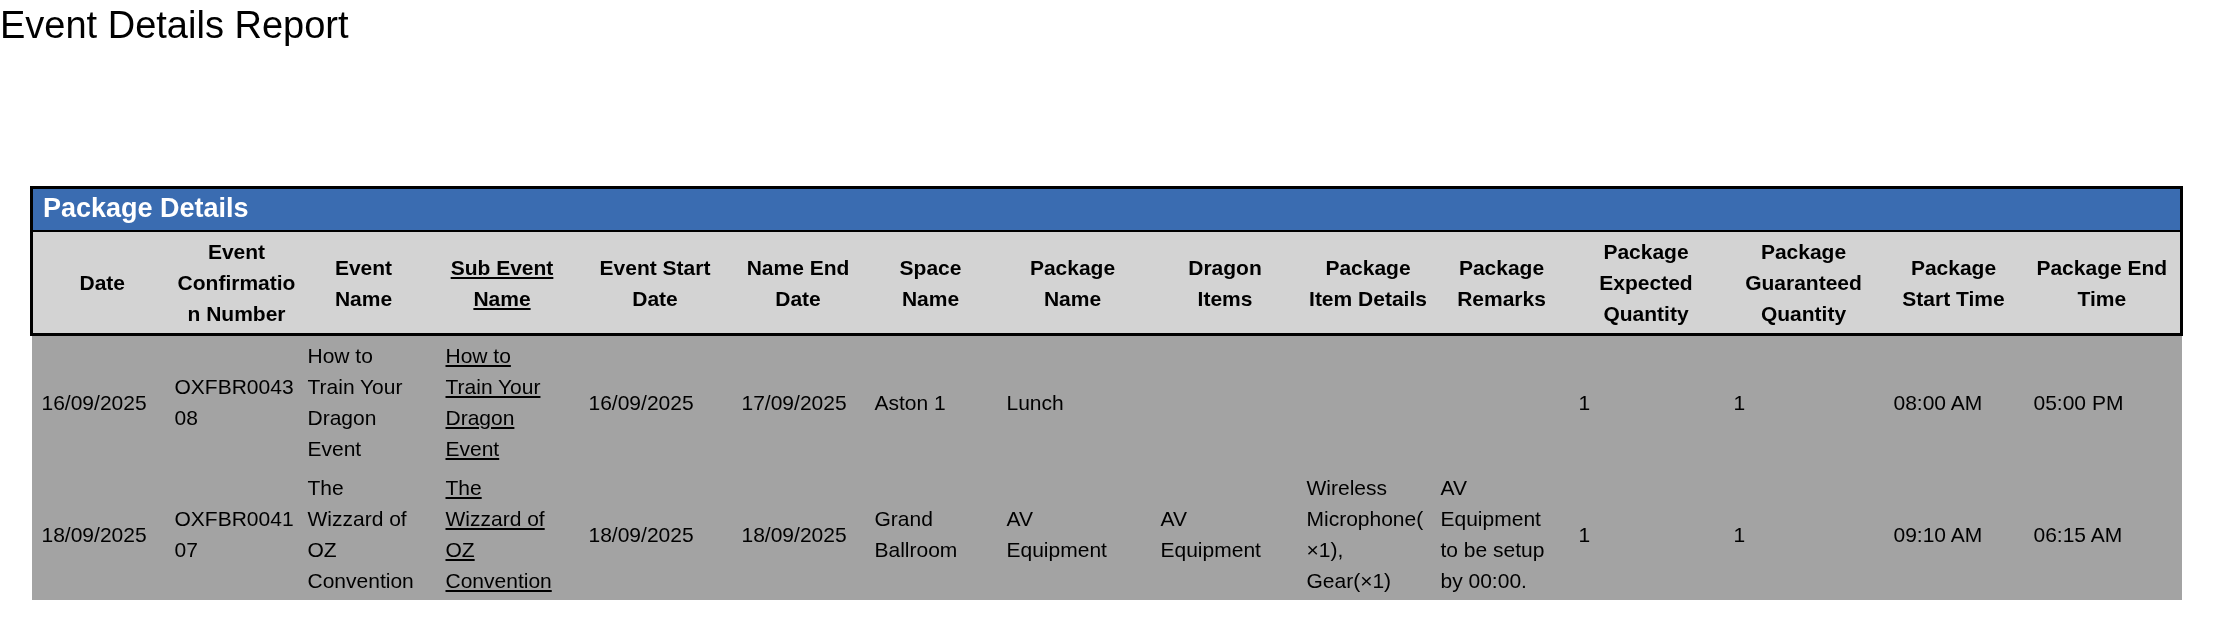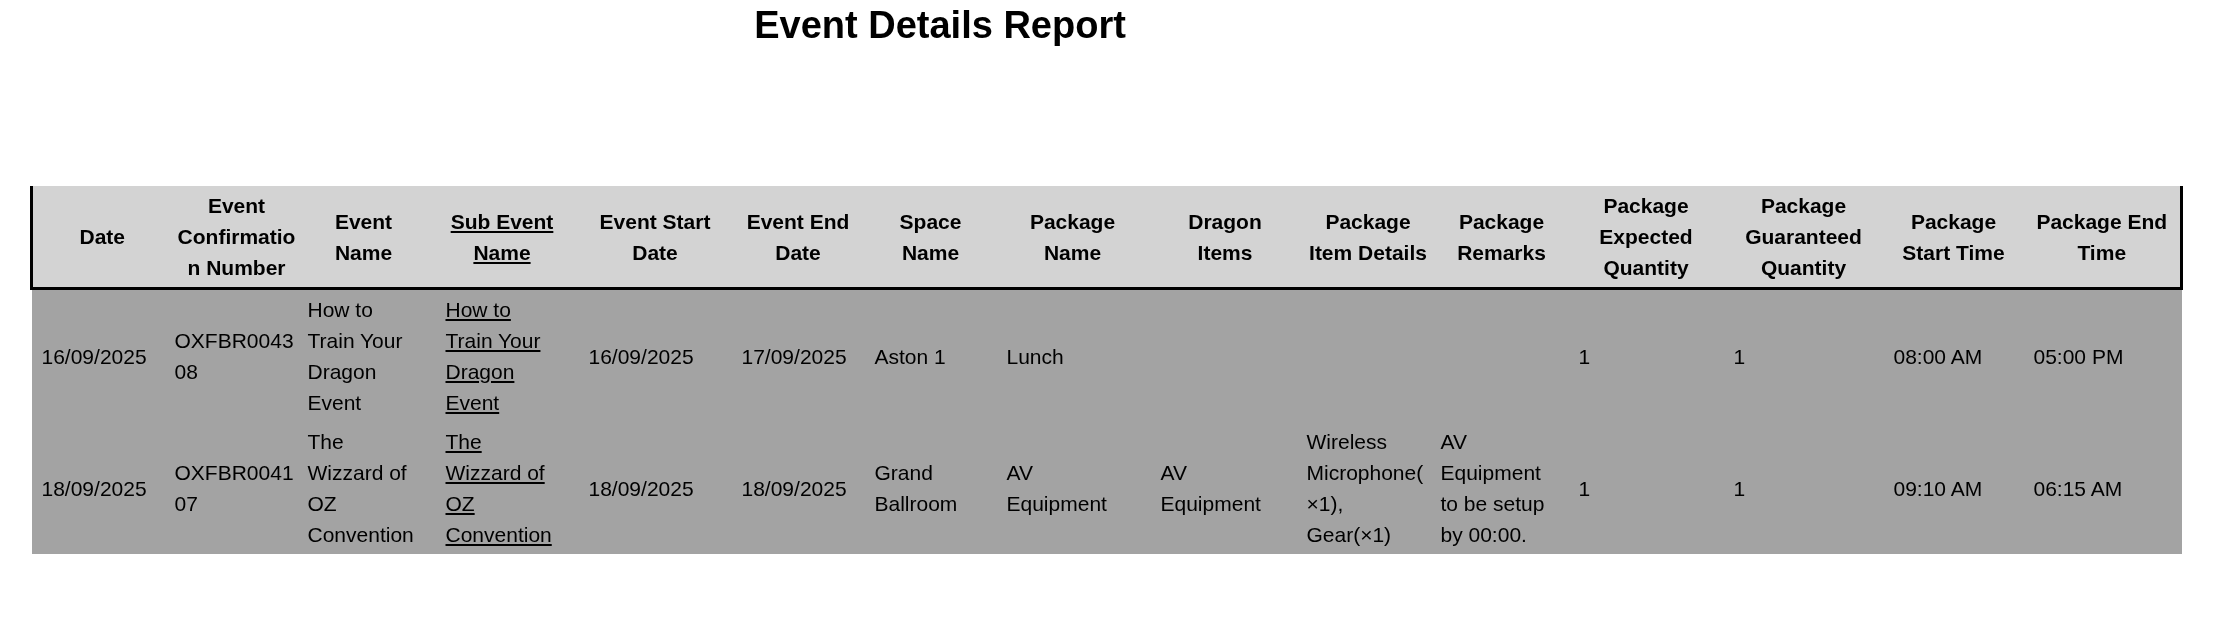--- a/index.html
+++ b/index.html
@@ -14,23 +14,23 @@
     width: 2226px;
     height: 626px;
     background: #ffffff;
     overflow: hidden;
   }
   .report-title {
     position: absolute;
     top: 4px;
     left: 0;
     width: 1880px;
-    text-align: center;
+    text-align: left;
     font-size: 38px;
-    font-weight: bold;
+    font-weight: normal;
     letter-spacing: 0px;
   }
   .table-wrap {
     position: absolute;
     left: 30px;
     top: 186px;
     width: 2150px;
   }
   table.report {
     border-collapse: collapse;
@@ -119,27 +119,30 @@
           <col class="c8">
           <col class="c9">
           <col class="c10">
         <col class="c11">
           <col class="c12">
           <col class="c13">
           <col class="c14">
           <col class="c15">
       </colgroup>
       <tbody>
+        <tr>
+          <td class="section-cell" colspan="15">Package Details</td>
+        </tr>
         <tr class="header-row">
           <th>Date</th>
           <th>Event Confirmation Number</th>
           <th>Event Name</th>
           <th>Sub Event Name</th>
           <th>Event Start Date</th>
-          <th>Event End Date</th>
+          <th>Name End Date</th>
           <th>Space Name</th>
           <th>Package Name</th>
           <th>Dragon Items</th>
           <th>Package Item Details</th>
           <th>Package Remarks</th>
           <th>Package Expected Quantity</th>
           <th>Package Guaranteed Quantity</th>
           <th>Package Start Time</th>
           <th>Package End Time</th>
         </tr>

